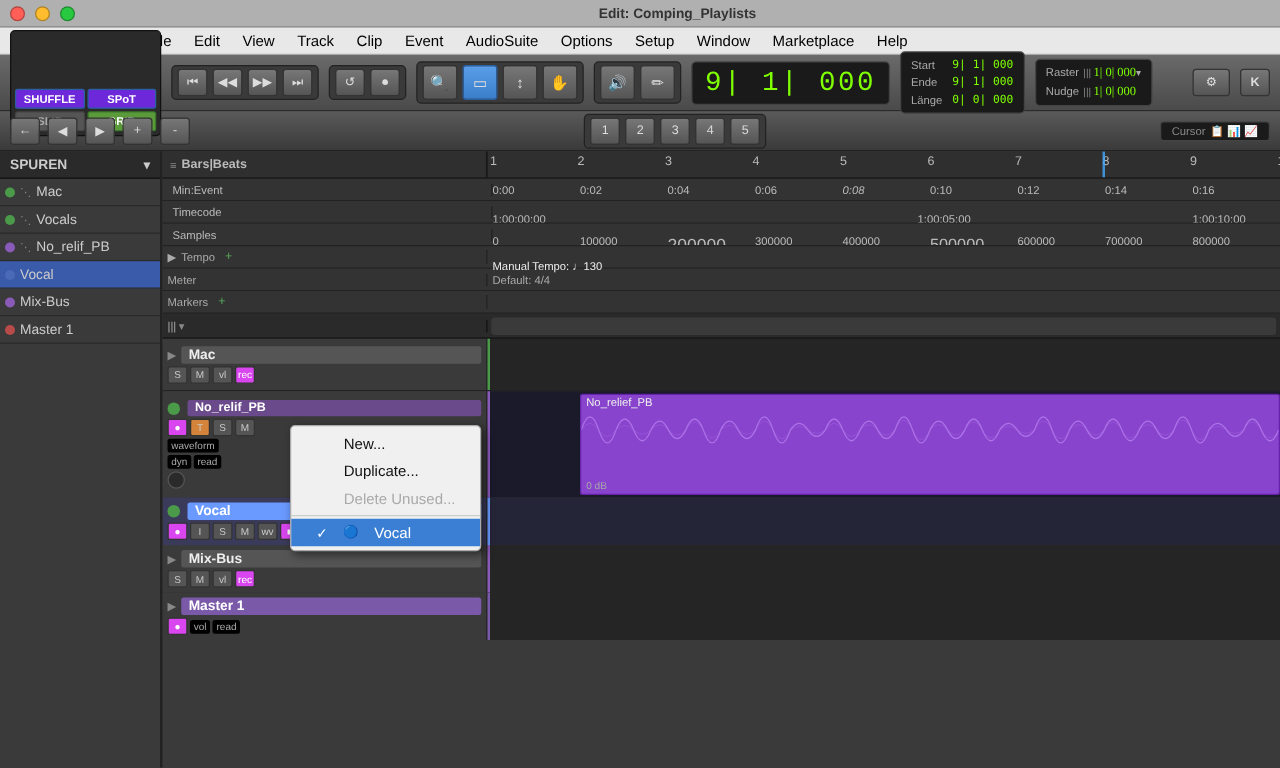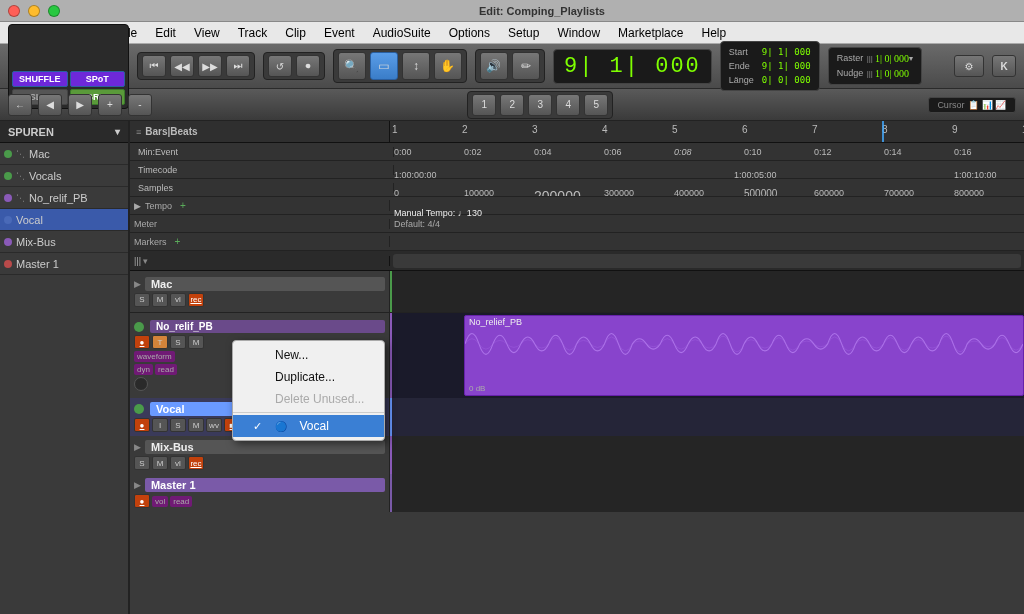--- a/index.html
+++ b/index.html
@@ -286,21 +286,21 @@
       font-size: 8px;
       background: #555;
       border: 1px solid #333;
       border-radius: 2px;
       color: #ccc;
       display: flex;
       align-items: center;
       justify-content: center;
       cursor: pointer;
     }
-    .tbtn.red-btn { background: #c2410c; color: white; text-decoration: underline; }
+    .tbtn.red-btn { background: #d946ef; color: white; }
     .tbtn.orange-btn { background: #d4843a; }
 
     .track-content {
       flex: 1;
       background: #2a2a2a;
       position: relative;
       overflow: hidden;
     }
 
     
@@ -442,21 +442,21 @@
     
     .waveform-bg {
       position: absolute;
       top: 0; left: 0; right: 0; bottom: 0;
       opacity: 0.7;
     }
 
     .vol-label {
       font-size: 8px;
       color: #aaa;
-      background: #701a75;
+      background: #000000;
       padding: 1px 3px;
       border-radius: 2px;
       cursor: pointer;
     }
 
     .no-relief-track .track-content {
       height: 80px;
     }
   </style>
 </head>
@@ -671,21 +671,21 @@
     <div class="ruler-row">
       <div style="width:260px;flex-shrink:0;border-right:1px solid #222;padding:0 4px;font-size:9px;">
         <span>Samples</span>
       </div>
       <div style="flex:1;position:relative;">
         <span style="position:absolute;left:0px;font-size:9px;">0</span>
         <span style="position:absolute;left:70px;font-size:9px;">100000</span>
         <span style="position:absolute;left:140px;font-size:14px;">200000</span>
         <span style="position:absolute;left:210px;font-size:9px;">300000</span>
         <span style="position:absolute;left:280px;font-size:9px;">400000</span>
-        <span style="position:absolute;left:350px;font-size:10px;">500000</span>
+        <span style="position:absolute;left:350px;font-size:13px;">500000</span>
         <span style="position:absolute;left:420px;font-size:9px;">600000</span>
         <span style="position:absolute;left:490px;font-size:9px;">700000</span>
         <span style="position:absolute;left:560px;font-size:9px;">800000</span>
       </div>
     </div>
 
     <div class="ruler-section">
       <div class="ruler-section-ctrl">
         <span style="font-size:9px;cursor:pointer;">▶</span>
         <span>Tempo</span>

